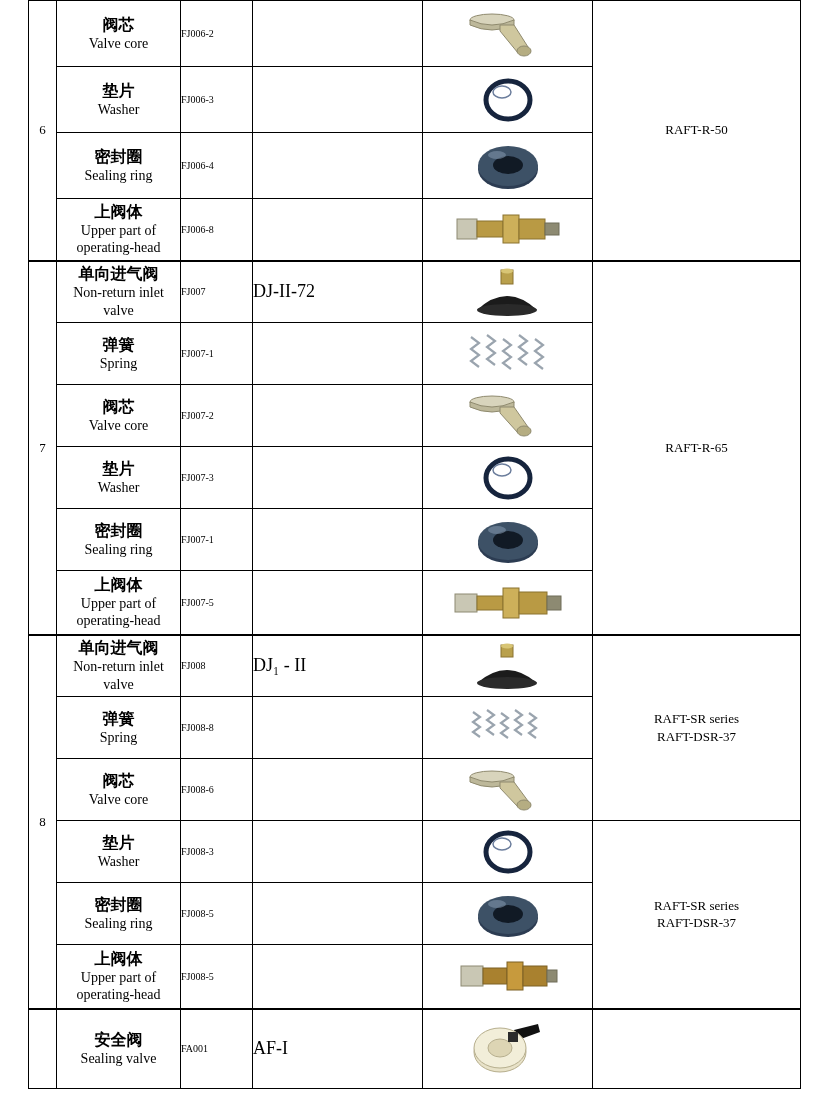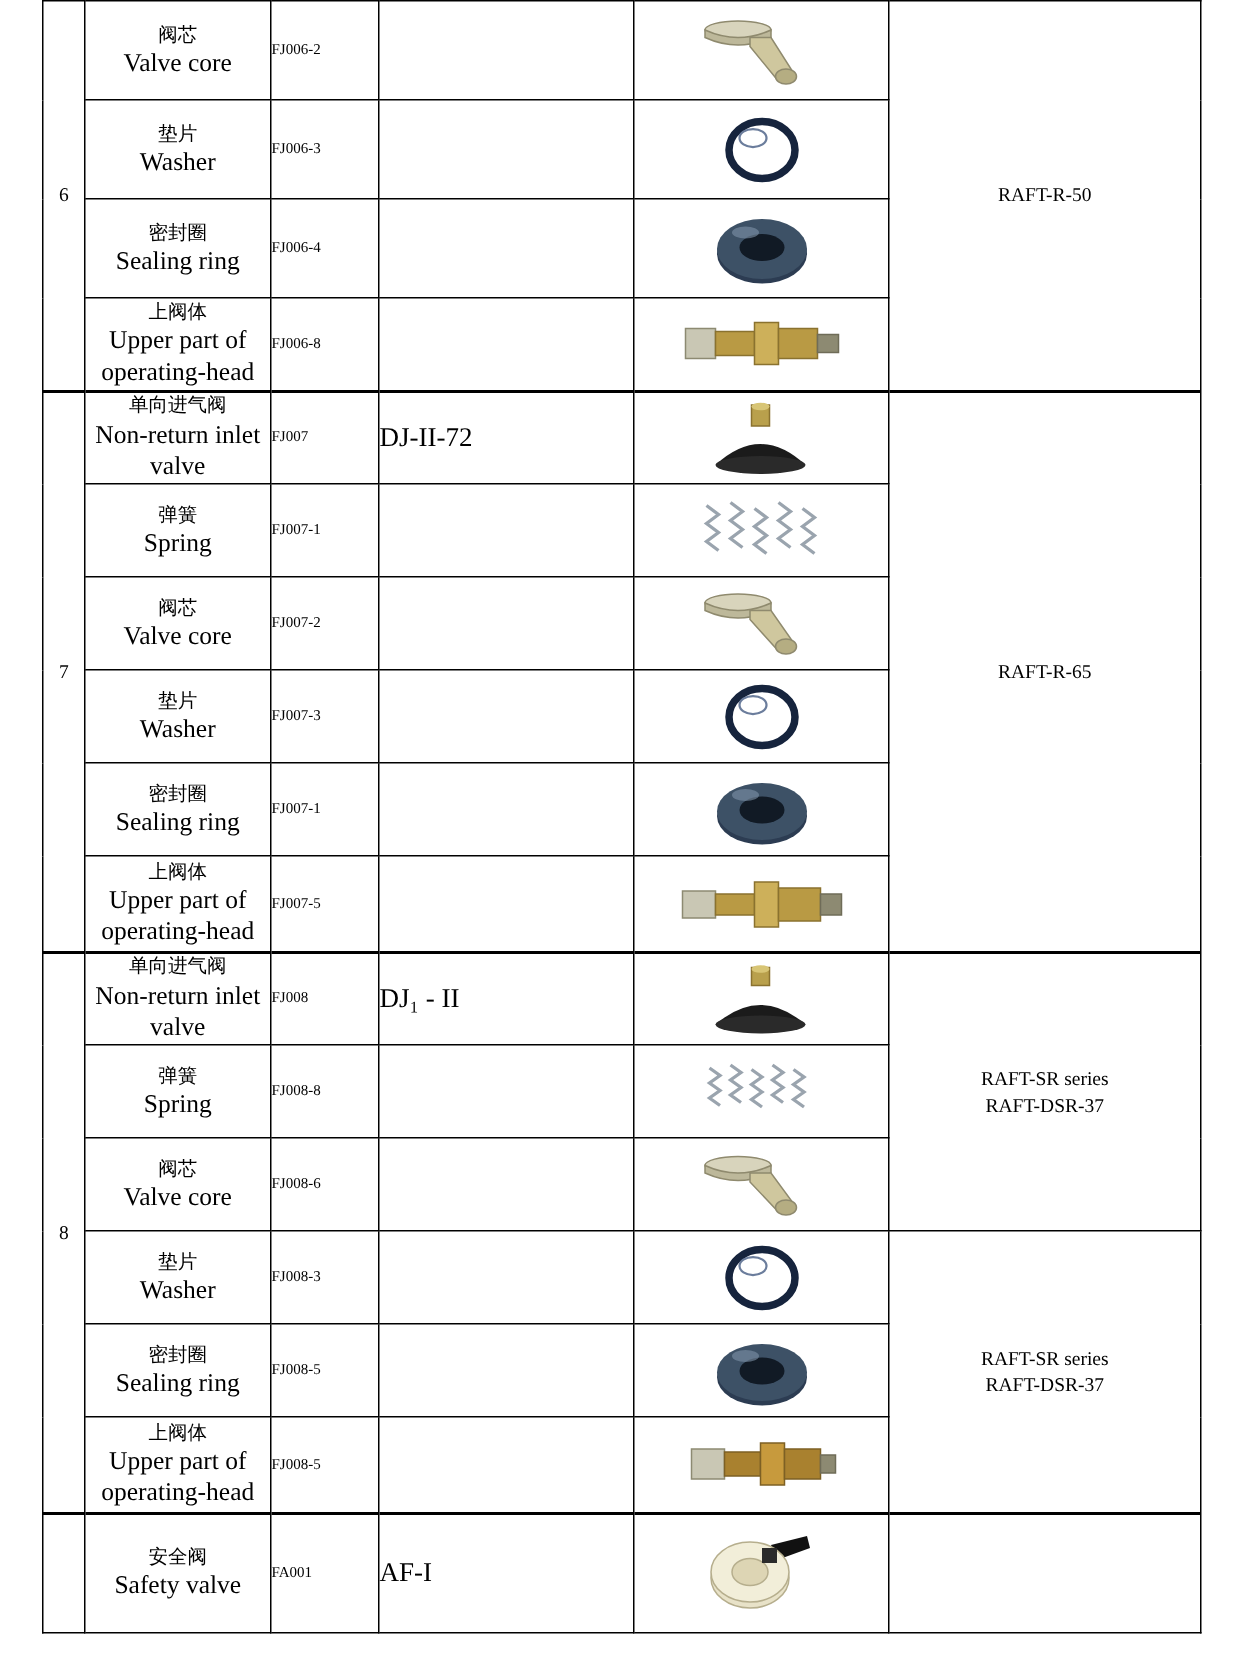--- a/index.html
+++ b/index.html
@@ -6,22 +6,22 @@
   body{width:830px;height:1106px;font-family:"Liberation Serif", serif;color:#000;}
   .sheet{position:relative;width:830px;height:1106px;overflow:hidden;}
   table.parts{border-collapse:collapse;width:772px;margin-left:28px;table-layout:fixed;}
   table.parts td{border:1px solid #000;vertical-align:middle;padding:0;}
   .c-no{width:28px;text-align:center;font-size:13px;}
   .c-name{width:120px;text-align:center;padding:4px 2px;}
   .c-code{width:72px;padding-left:6px;font-size:10px;}
   .c-model{width:170px;padding-left:8px;font-size:18px;}
   .c-img{width:170px;text-align:center;padding:4px 0;}
   .c-series{width:198px;padding-left:6px;font-size:13px;line-height:1.35;vertical-align:middle;text-align:center;}
-  .cn{font-size:13px;line-height:1.25;display:block;}
-  .en{font-size:17px;line-height:1.25;display:block;}
+  .cn{font-size:16px;line-height:1.25;display:block;font-weight:bold;}
+  .en{font-size:14px;line-height:1.25;display:block;}
   .thickline{border-top:2px solid #000 !important;}
   .imgwrap{display:block;margin:0 auto;}
 </style>
 </head>
 <body>
 
 <div class="sheet">
 
 <table class="parts">
   <colgroup>
@@ -319,21 +319,21 @@
         <rect x="80" y="16" width="24" height="20" fill="#a9812f" stroke="#7d6024"></rect>
         <rect x="104" y="20" width="10" height="12" fill="#8d8a72" stroke="#6f6c58"></rect>
       </svg>
     </td>
   </tr>
 
   <tr style="height:80px">
     <td class="c-no thickline"></td>
     <td class="c-name thickline">
       <span class="cn">安全阀</span>
-      <span class="en">Safety valve</span>
+      <span class="en">Sealing valve</span>
     </td>
     <td class="c-code thickline">FA001</td>
     <td class="c-model thickline">AF-I</td>
     <td class="c-img thickline">
       <svg class="imgwrap" width="120" height="62" viewBox="0 0 120 62">
         <path d="M66 12 l24 -6 l2 8 l-22 8 z" fill="#111"></path>
         <ellipse cx="52" cy="34" rx="26" ry="20" fill="#e8e2c8" stroke="#b6ae8d"></ellipse>
         <ellipse cx="52" cy="30" rx="26" ry="20" fill="#f2eed9" stroke="#b6ae8d"></ellipse>
         <ellipse cx="52" cy="30" rx="12" ry="9" fill="#ddd5b4" stroke="#b6ae8d"></ellipse>
         <rect x="60" y="14" width="10" height="10" fill="#2b2b2b"></rect>

